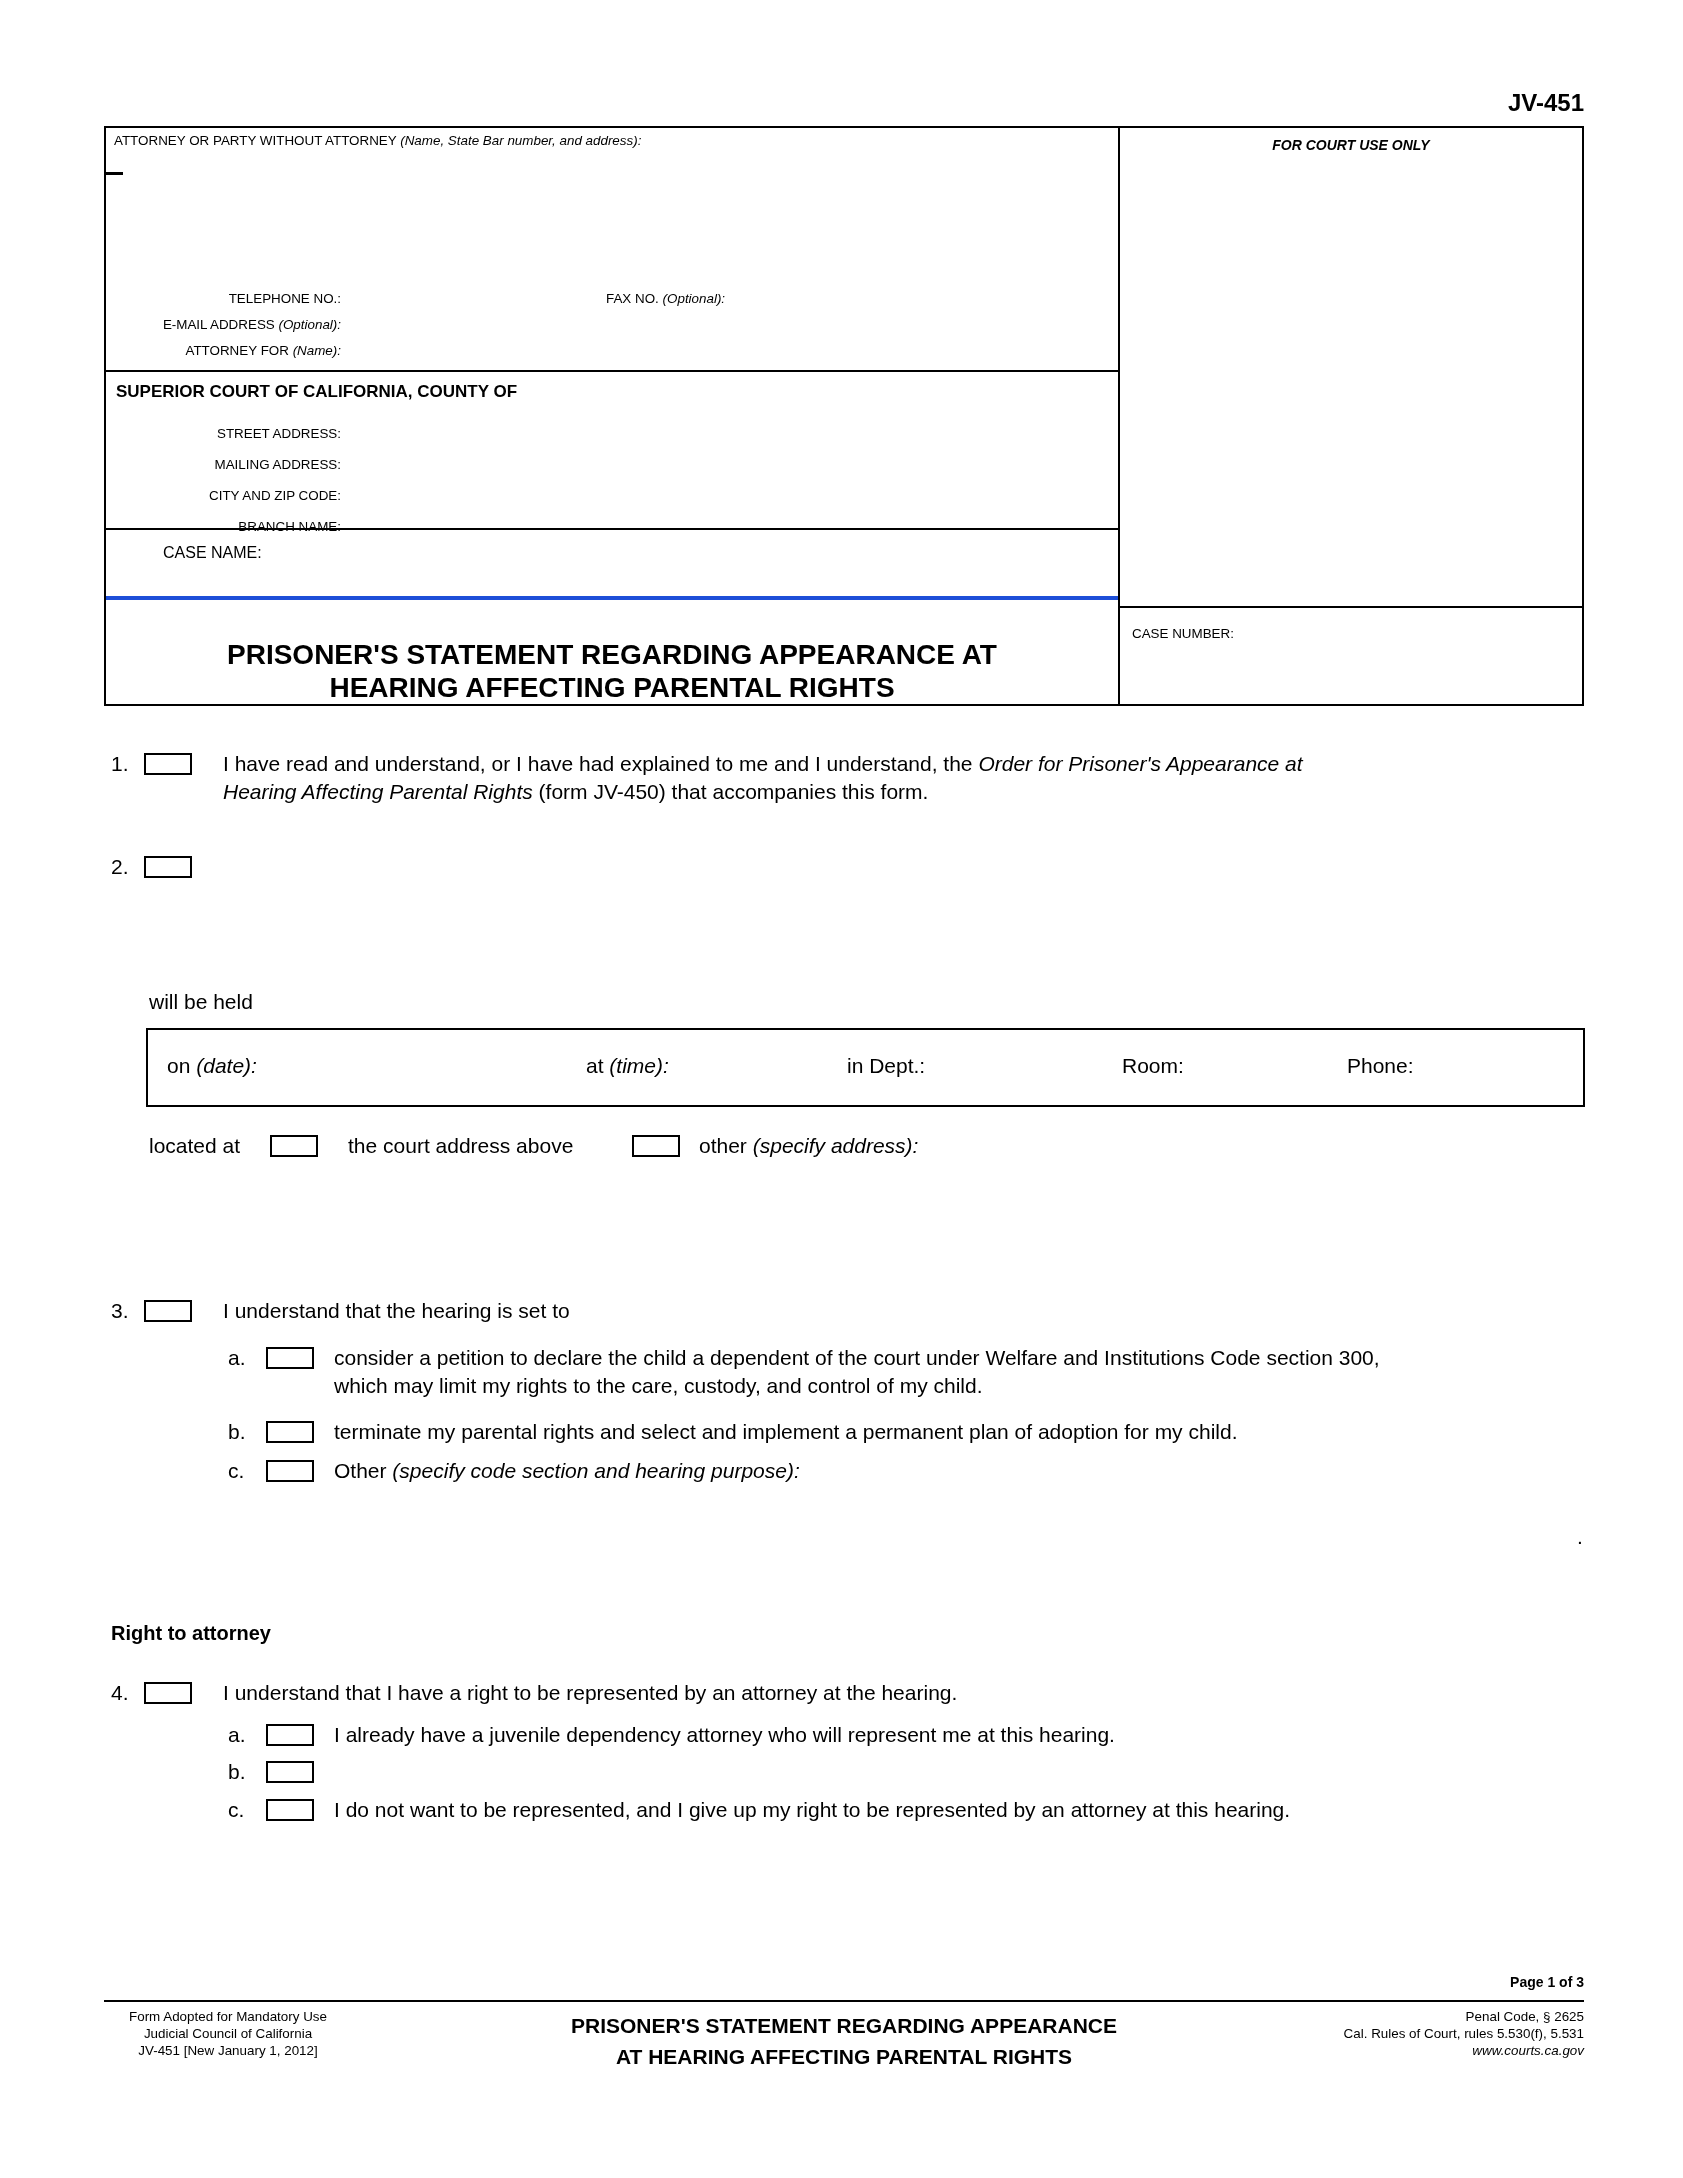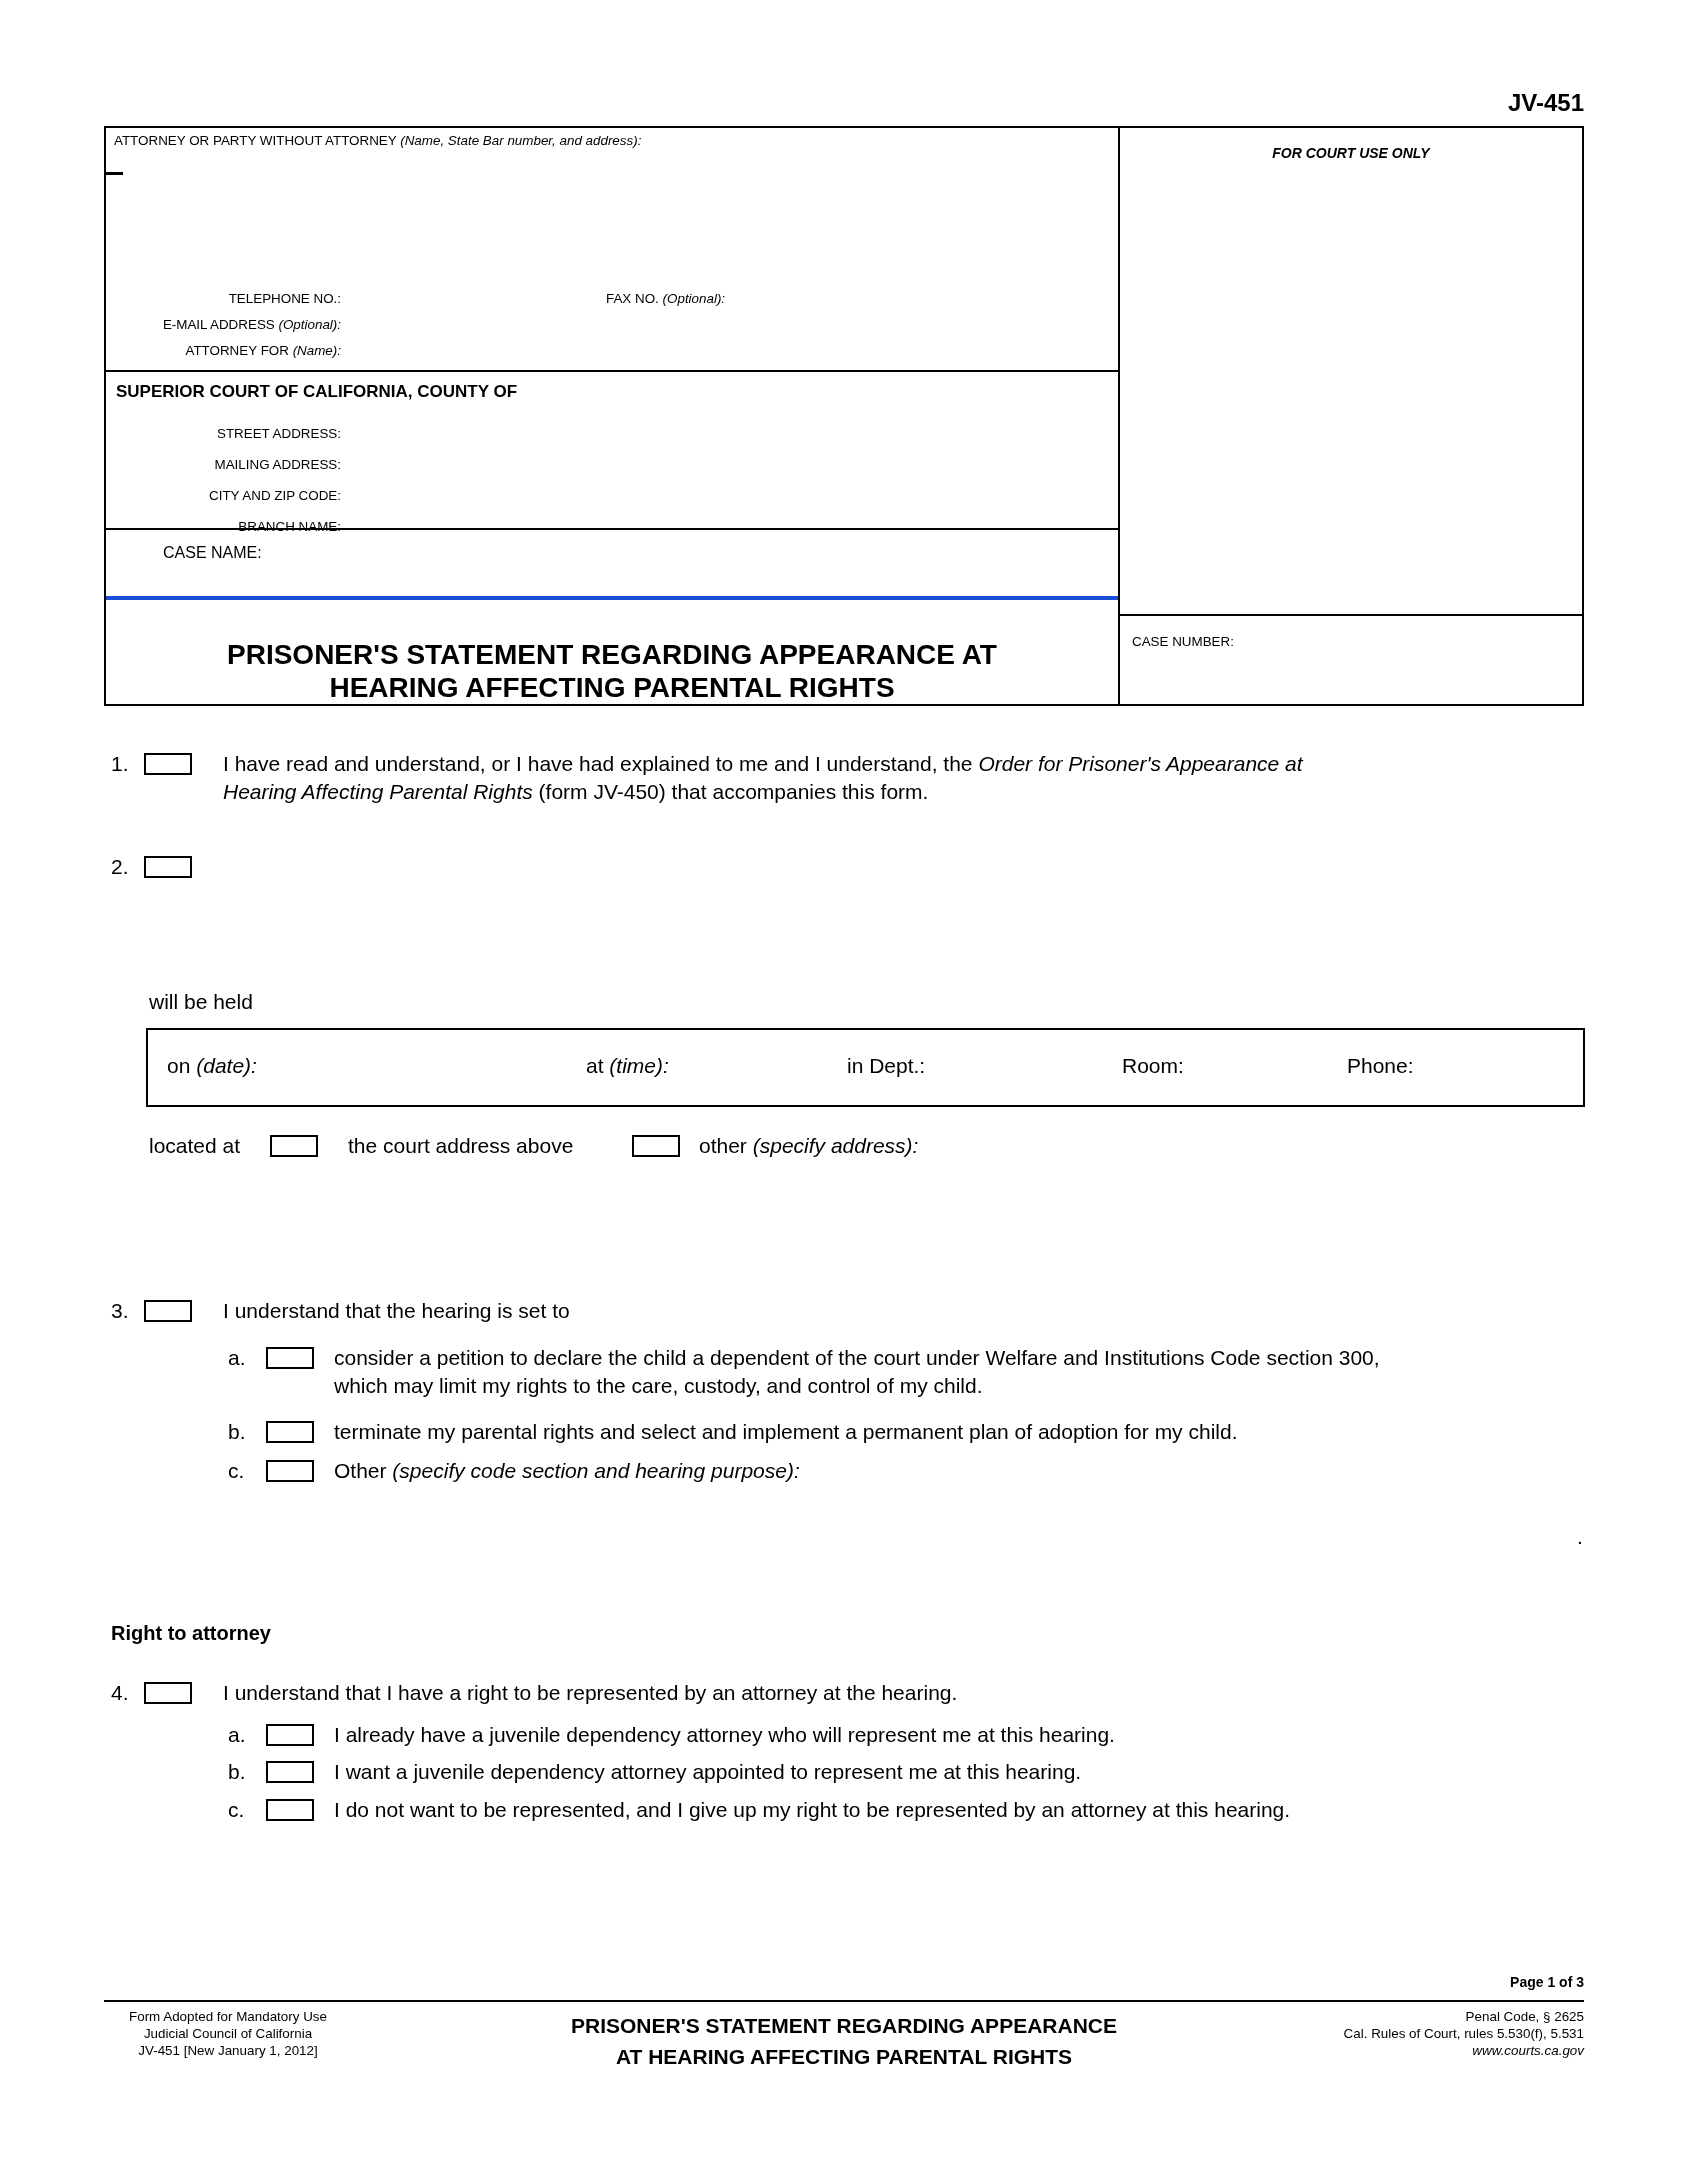--- a/index.html
+++ b/index.html
@@ -12,21 +12,21 @@
   .abs { position:absolute; }
   .it { font-style:italic; }
 
   
   .form-number { position:absolute; top:89px; right:0; font-weight:bold; font-size:24px; }
 
   
   .header-box { position:absolute; top:126px; left:0; width:1480px; height:580px;
                 border:2px solid #000; display:flex; }
   .hb-left  { width:1014px; border-right:2px solid #000; display:flex; flex-direction:column; }
-  .hb-right { flex:1; display:flex; flex-direction:column;margin-top:8px; }
+  .hb-right { flex:1; display:flex; flex-direction:column; }
 
   .sec-attorney { height:247px; position:relative; font-size:13.4px; }
   .attorney-caption { padding:5px 0 0 8px; }
   .dash { position:absolute; left:0; top:44px; width:17px; height:3px; background:#000; }
   .att-rows { position:absolute; left:0; right:0; bottom:6px; }
   .hrow { display:flex; line-height:26px; font-size:13.4px; }
   .rlab { width:235px; text-align:right; flex:none; }
   .fill { display:block; }
   .fill-268 { width:265px; flex:none; }
   .fill-grow { flex:1; }
@@ -263,21 +263,20 @@
 
   <div class="sub" style="top:1721px;">
     <span class="slet">a.</span>
     <span class="cb"></span>
     <div class="stext">I already have a juvenile dependency attorney who will represent me at this hearing.</div>
   </div>
 
   <div class="sub" style="top:1758px;">
     <span class="slet">b.</span>
     <span class="cb"></span>
-    <div class="stext">I want a juvenile dependency attorney appointed to represent me at this hearing.</div>
   </div>
 
   <div class="sub" style="top:1796px;">
     <span class="slet">c.</span>
     <span class="cb"></span>
     <div class="stext">I do not want to be represented, and I give up my right to be represented by an attorney at this hearing.</div>
   </div>
 
   <div class="page-indicator">Page 1 of 3</div>
   <div class="footer-rule"></div>

